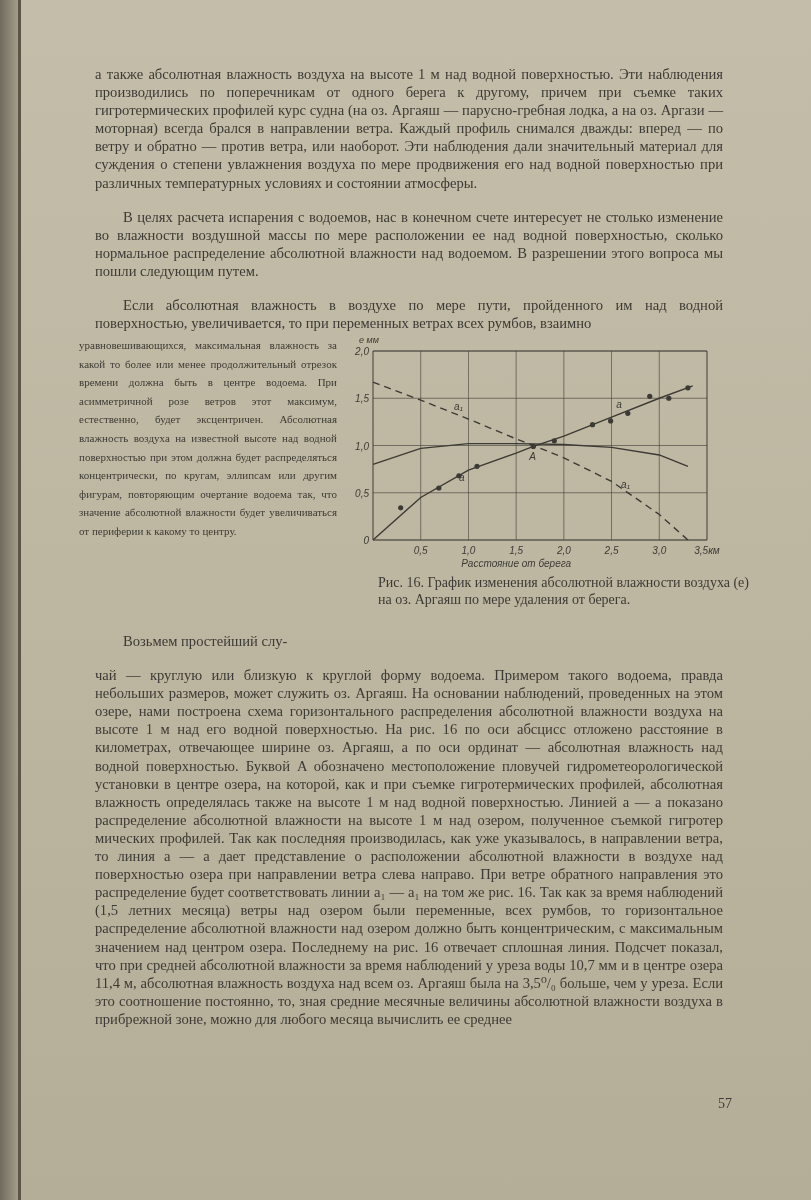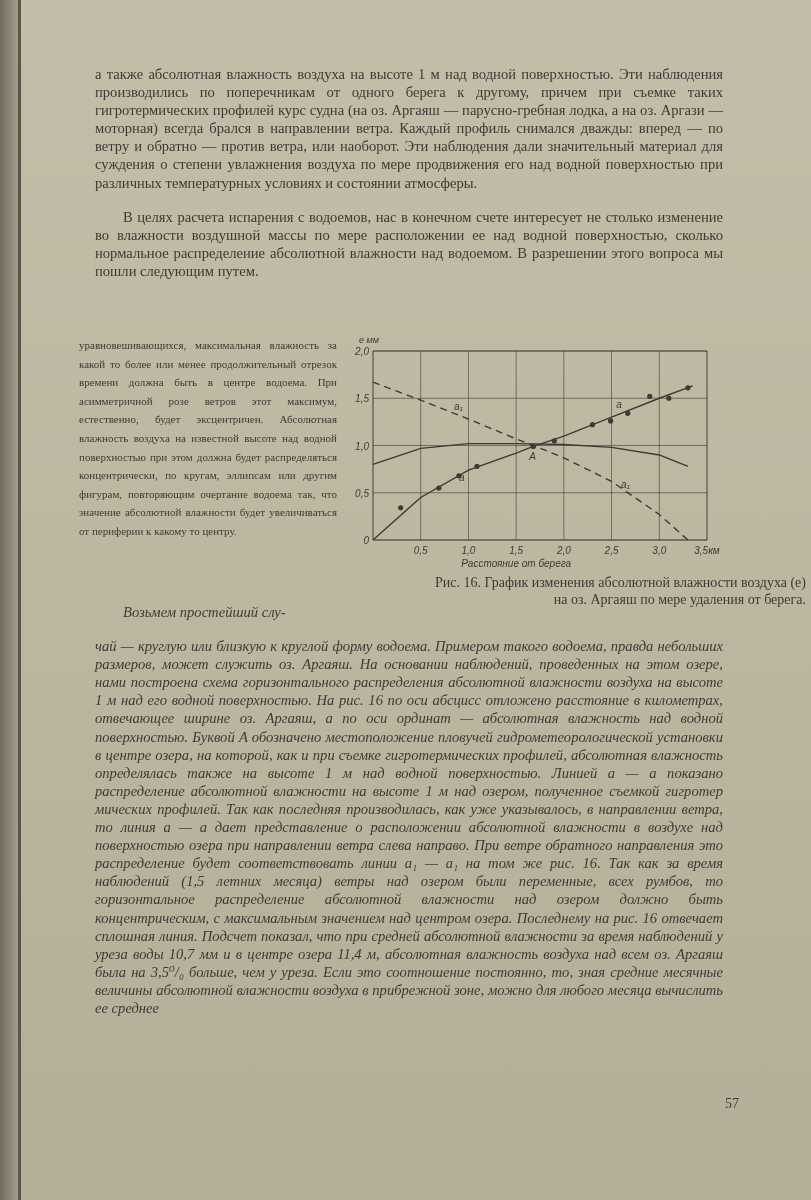--- a/index.html
+++ b/index.html
@@ -31,37 +31,38 @@
   .narrow {
     position: absolute; left: 79px; top: 336px; width: 258px;
     font-size: 11px; line-height: 18.6px; text-align: justify;
   }
   .narrow p { margin: 0; }
   .figure {
     position: absolute; left: 345px; top: 332px; width: 420px; height: 290px;
   }
   .caption {
     position: absolute; left: 378px; top: 574px; width: 380px;
-    font-size: 14px; line-height: 17px; text-align: right; margin-left: 48px;
+    font-size: 14px; line-height: 17px; text-align: left;
   }
   .page-num {
-    position: absolute; left: 718px; top: 1096px; font-size: 14px; margin-left: 7px;
+    position: absolute; left: 718px; top: 1096px; font-size: 14px;
   }
   svg text { font-family: "Liberation Sans", sans-serif; font-style: italic; fill: #3c3a34; }
 </style>
 </head>
 <body>
 
 <div class="spine"></div>
 <div class="spine-line"></div>
 <div class="page"></div>
 
 <div class="text-block" style="top:49px;">
   <p>а также абсолютная влажность воздуха на высоте 1 м над водной поверхностью. Эти наблюдения производились по поперечникам от одного берега к другому, причем при съемке таких гигротермических профилей курс судна (на оз. Аргаяш — парусно-гребная лодка, а на оз. Аргази — моторная) всегда брался в направлении ветра. Каждый профиль снимался дважды: вперед — по ветру и обратно — против ветра, или наоборот. Эти наблюдения дали значительный материал для суждения о степени увлажнения воздуха по мере продвижения его над водной поверхностью при различных температурных условиях и состоянии атмосферы.</p>
   <p class="indent">В целях расчета испарения с водоемов, нас в конечном счете интересует не столько изменение во влажности воздушной массы по мере расположении ее над водной поверхностью, сколько нормальное распределение абсолютной влажности над водоемом. В разрешении этого вопроса мы пошли следующим путем.</p>
+  <p class="indent">Если абсолютная влажность в воздухе по мере пути, пройденного им над водной поверхностью, увеличивается, то при переменных ветрах всех румбов, взаимно</p>
 </div>
 
 <div class="narrow">
   <p>уравновешивающихся, максимальная влажность за какой то более или менее продолжительный отрезок времени должна быть в центре водоема. При асимметричной розе ветров этот максимум, естественно, будет эксцентричен. Абсолютная влажность воздуха на известной высоте над водной поверхностью при этом должна будет распределяться концентрически, по кругам, эллипсам или другим фигурам, повторяющим очертание водоема так, что значение абсолютной влажности будет увеличиваться от периферии к какому то центру.</p>
 </div>
 
 <div class="figure">
   <svg id="chart" width="420" height="240" viewBox="0 0 420 240">
       <line x1="28" y1="208" x2="28" y2="19" stroke="#3c3a34" stroke-width="1.3" opacity="0.75"></line>
       <line x1="75.71428571428571" y1="208" x2="75.71428571428571" y2="19" stroke="#3c3a34" stroke-width="0.8" opacity="0.75"></line>
@@ -108,18 +109,18 @@
       <text x="184.32" y="128.445" font-size="10">A</text>
       <text x="271.34285714285716" y="75.70000000000002" font-size="10">a</text>
       <text x="113.8857142857143" y="149.41" font-size="10">a</text>
       <text x="109.11428571428571" y="77.59" font-size="10">a₁</text>
       <text x="276.11428571428576" y="156.025" font-size="10">a₁</text>
     </svg>
 </div>
 
 <div class="caption">Рис. 16. График изменения абсолютной влажности воздуха (e) на оз. Аргаяш по мере удаления от берега.</div>
 
-<div class="text-block" style="top:587px;font-style:italic;">
+<div class="text-block" style="top:616px;">
   <p class="indent" style="width:260px;">Возьмем простейший слу-</p>
   <p>чай — круглую или близкую к круглой форму водоема. Примером такого водоема, правда небольших размеров, может служить оз. Аргаяш. На основании наблюдений, проведенных на этом озере, нами построена схема горизонтального распределения абсолютной влажности воздуха на высоте 1 м над его водной поверхностью. На рис. 16 по оси абсцисс отложено расстояние в километрах, отвечающее ширине оз. Аргаяш, а по оси ординат — абсолютная влажность над водной поверхностью. Буквой A обозначено местоположение пловучей гидрометеорологической установки в центре озера, на которой, как и при съемке гигротермических профилей, абсолютная влажность определялась также на высоте 1 м над водной поверхностью. Линией a — a показано распределение абсолютной влажности на высоте 1 м над озером, полученное съемкой гигротер мических профилей. Так как последняя производилась, как уже указывалось, в направлении ветра, то линия a — a дает представление о расположении абсолютной влажности в воздухе над поверхностью озера при направлении ветра слева направо. При ветре обратного направления это распределение будет соответствовать линии a₁ — a₁ на том же рис. 16. Так как за время наблюдений (1,5 летних месяца) ветры над озером были переменные, всех румбов, то горизонтальное распределение абсолютной влажности над озером должно быть концентрическим, с максимальным значением над центром озера. Последнему на рис. 16 отвечает сплошная линия. Подсчет показал, что при средней абсолютной влажности за время наблюдений у уреза воды 10,7 мм и в центре озера 11,4 м, абсолютная влажность воздуха над всем оз. Аргаяш была на 3,5⁰/₀ больше, чем у уреза. Если это соотношение постоянно, то, зная средние месячные величины абсолютной влажности воздуха в прибрежной зоне, можно для любого месяца вычислить ее среднее</p>
 </div>
 
 <div class="page-num">57</div>
 
 </body></html>

